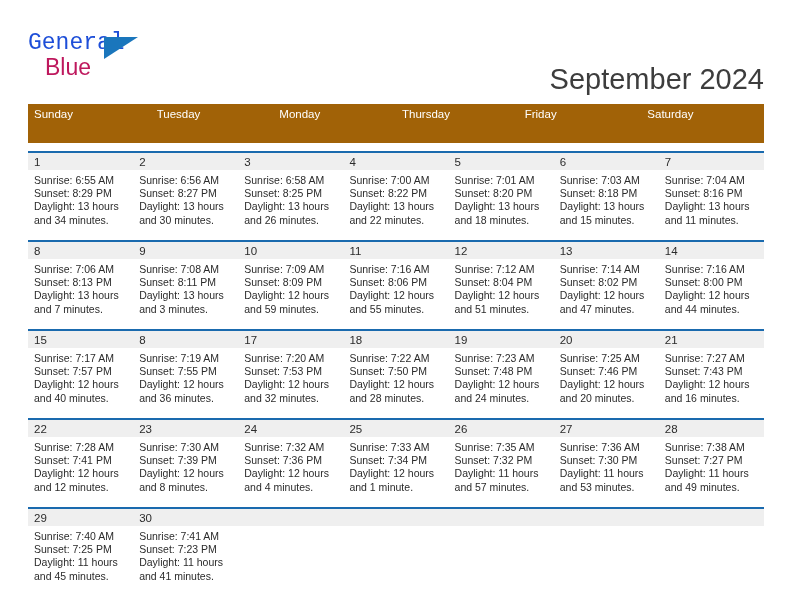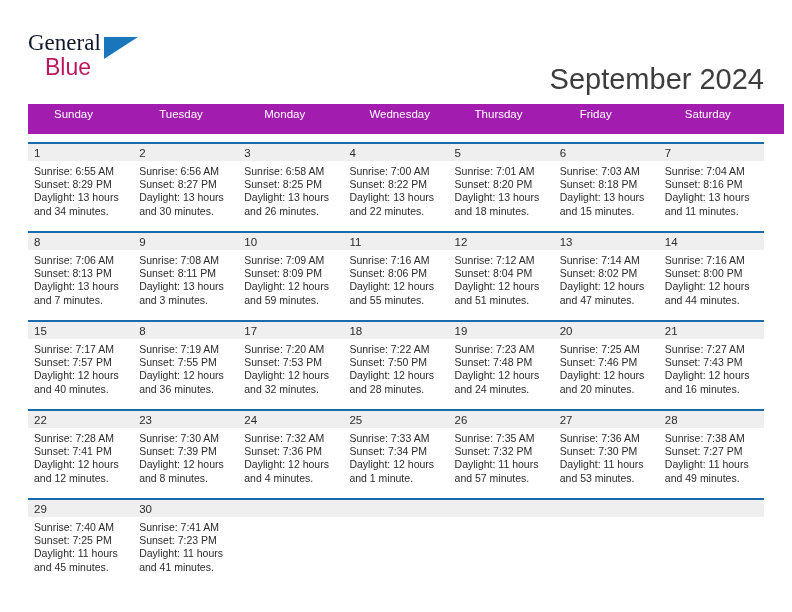--- a/index.html
+++ b/index.html
@@ -38,22 +38,22 @@
     top: 4px;
     width: 120px;
     height: 56px;
   }
   .brand-general {
     position: absolute;
     left: 0;
     top: 0;
     font-size: 23px;
     letter-spacing: 0px;
-    color: #0f172a;
-    font-family: Liberation Serif, serif;
+    color: #1d4ed8;
+    font-family: Liberation Mono, monospace;
     line-height: 26px;
   }
   .brand-blue {
     position: absolute;
     left: 17px;
     top: 24px;
     font-size: 23px;
     color: #be185d;
     font-family: "Liberation Sans", sans-serif;
     line-height: 26px;
@@ -94,23 +94,22 @@
   .calendar {
     position: absolute;
     left: 28px;
     top: 104px;
     width: 736px;
   }
 
   .week-head {
     display: flex;
     width: 100%;
-    background: #a21caf;
-    height: 30px;
-    padding-left: 20px;
+    background: #a16207;
+    height: 39px;
   }
   .week-head .dow {
     flex: 1 1 0;
     box-sizing: border-box;
     padding: 3px 0 0 6px;
     font-size: 11.5px;
     color: #ffffff;
     line-height: 14px;
     white-space: nowrap;
   }
@@ -178,21 +177,20 @@
     </div>
 
   </div>
 
   <div class="calendar">
 
     <div class="week-head">
       <div class="dow">Sunday</div>
       <div class="dow">Tuesday</div>
       <div class="dow">Monday</div>
-      <div class="dow">Wednesday</div>
       <div class="dow">Thursday</div>
       <div class="dow">Friday</div>
       <div class="dow">Saturday</div>
     </div>
 
     <div class="week">
       <div class="day">
         <div class="day-num">1</div>
         <div class="day-body">
           <div class="day-line">Sunrise: 6:55 AM</div>

